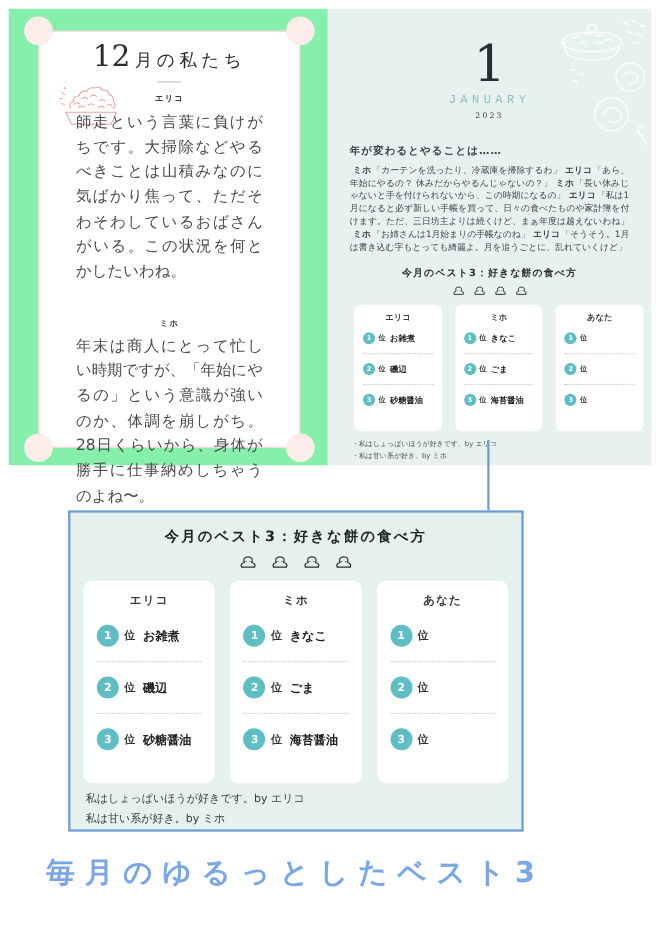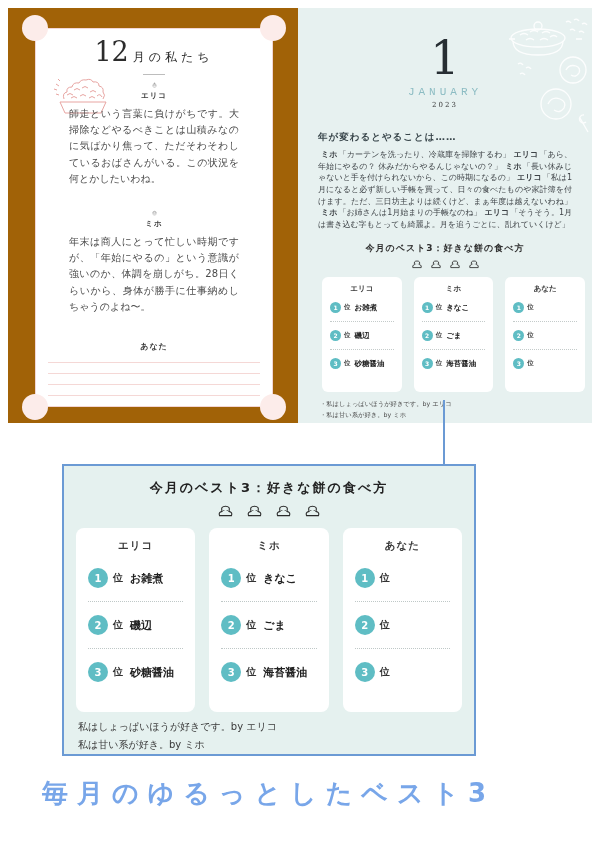--- a/index.html
+++ b/index.html
@@ -3,40 +3,40 @@
 <meta charset="utf-8">
 <style>
   html,body{margin:0;padding:0;}
   body{
     width:600px;height:857px;position:relative;background:#ffffff;
     font-family:"DejaVu Sans","Liberation Sans",sans-serif;color:#3c3c3c;
     overflow:hidden;
   }
   
   .spread{position:absolute;left:8px;top:8px;width:584px;height:415px;display:flex;}
-  .page-left{width:290px;background:#a16207;position:relative;}
+  .page-left{width:290px;background:#86efac;position:relative;}
   .page-right{width:294px;background:#e7f1f0;position:relative;}
 
   
   .panel{position:absolute;left:27px;top:20px;right:25px;bottom:16px;background:#ffffff;
          border:1px solid #f3d6d4;}
   .notch{position:absolute;width:26px;height:26px;background:#fcecea;border-radius:50%;}
   .notch.tl{left:-14px;top:-14px;} .notch.tr{right:-14px;top:-14px;}
   .notch.bl{left:-14px;bottom:-14px;} .notch.br{right:-14px;bottom:-14px;}
 
   .panel-inner{position:absolute;inset:0;display:flex;flex-direction:column;align-items:center;}
   .lp-title{margin-top:9px;display:flex;align-items:baseline;gap:4px;
             font-family:"DejaVu Serif","Liberation Serif",serif;color:#2c2c2c;}
   .lp-title .num{font-size:27px;line-height:1;}
-  .lp-title .txt{font-size:12px;letter-spacing:4px;text-align:center;}
+  .lp-title .txt{font-size:16px;letter-spacing:4px;text-align:center;}
   .lp-divider{width:22px;border-top:1px solid #bdbdbd;margin-top:8px;}
   .avatar{margin-top:7px;width:19px;height:19px;}
   .avatar2{margin-top:13px;width:19px;height:19px;}
   .person-name{font-size:7.5px;font-weight:bold;color:#3b3b3b;margin-top:3px;letter-spacing:1px;}
-  .lp-para{width:170px;font-size:10px;line-height:1.62;color:#4a4a4a;text-align:justify;margin-top:5px;}
+  .lp-para{width:170px;font-size:14px;line-height:1.62;color:#4a4a4a;text-align:justify;margin-top:5px;}
   .you-label{font-size:8px;font-weight:bold;margin-top:16px;letter-spacing:1px;color:#3b3b3b;}
   .ruled{width:212px;height:138px;margin-top:10px;
          background:repeating-linear-gradient(to bottom,#f5d8d6 0,#f5d8d6 1px,transparent 1px,transparent 11px);}
   .planter{position:absolute;left:14px;top:40px;width:66px;height:50px;}
 
   
   .pot-illust{position:absolute;right:0px;top:4px;width:92px;height:128px;opacity:.9;}
   .rp-num{margin-top:27px;text-align:center;font-family:"DejaVu Serif","Liberation Serif",serif;
           font-size:46px;line-height:1;color:#272e33;}
   .rp-month{text-align:center;font-family:Liberation Mono, monospace;font-size:11px;

